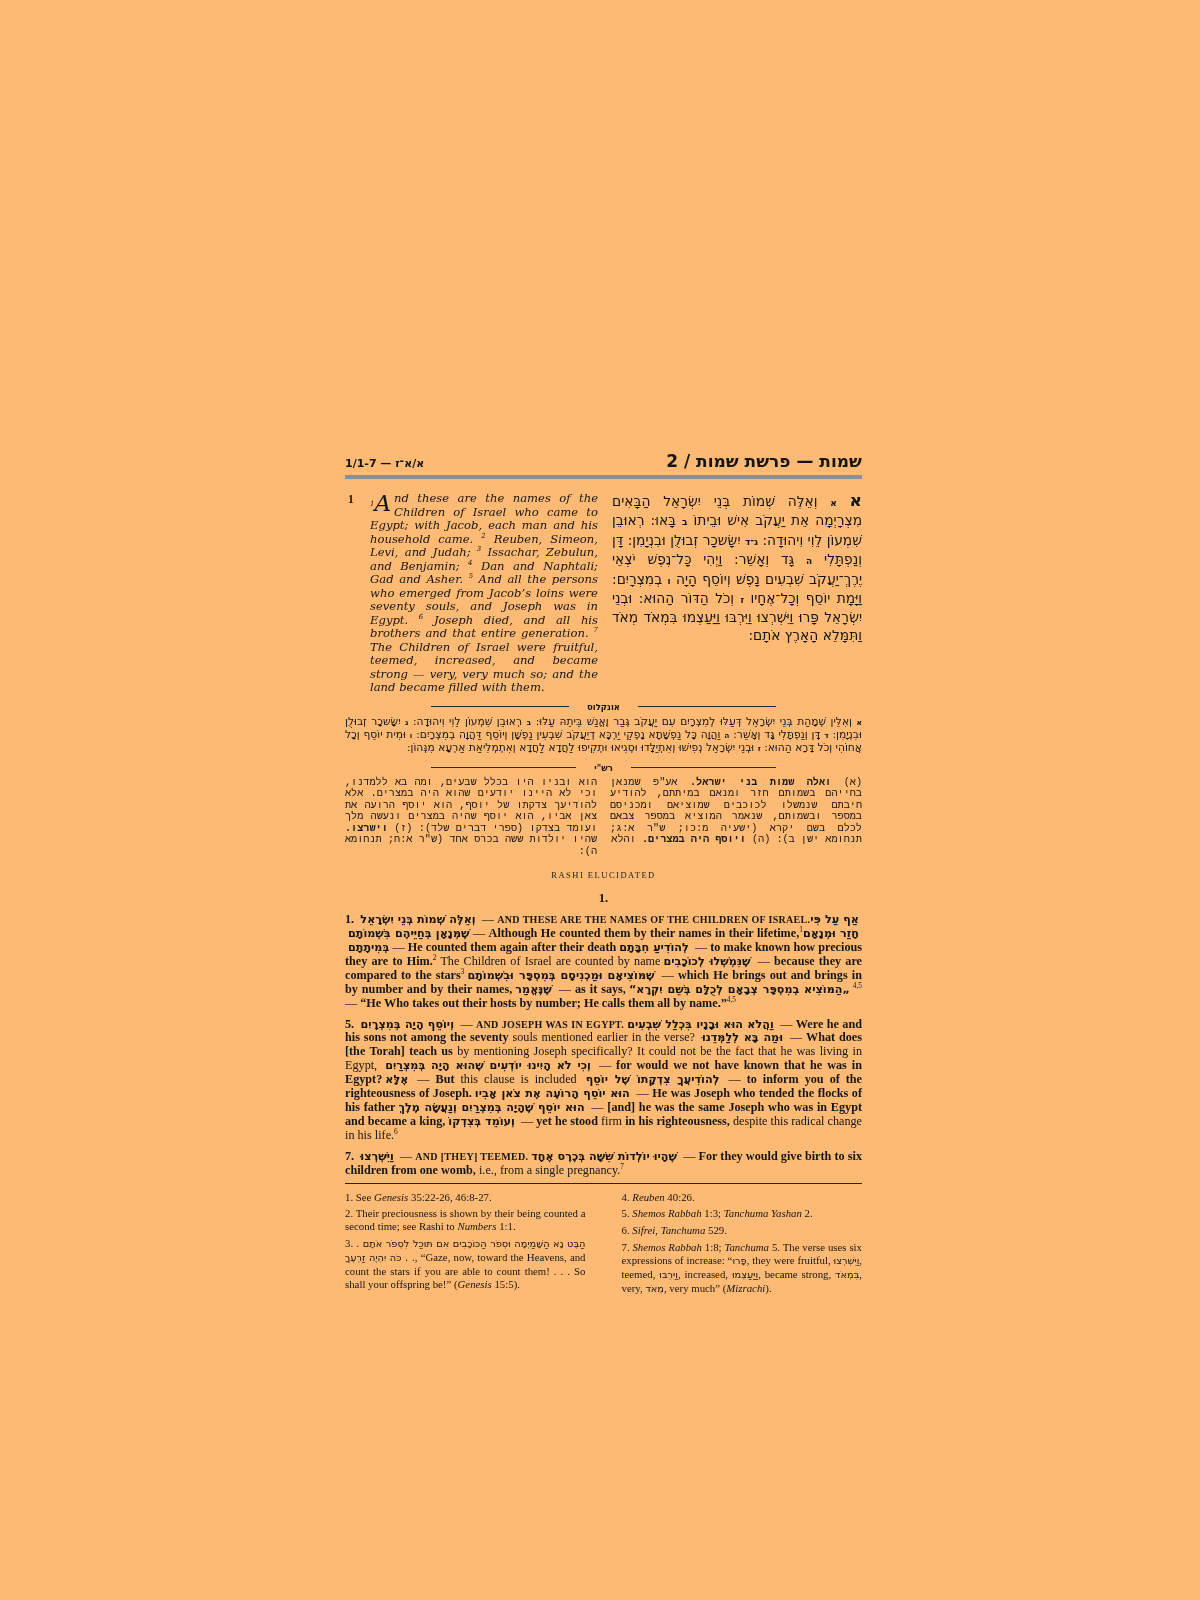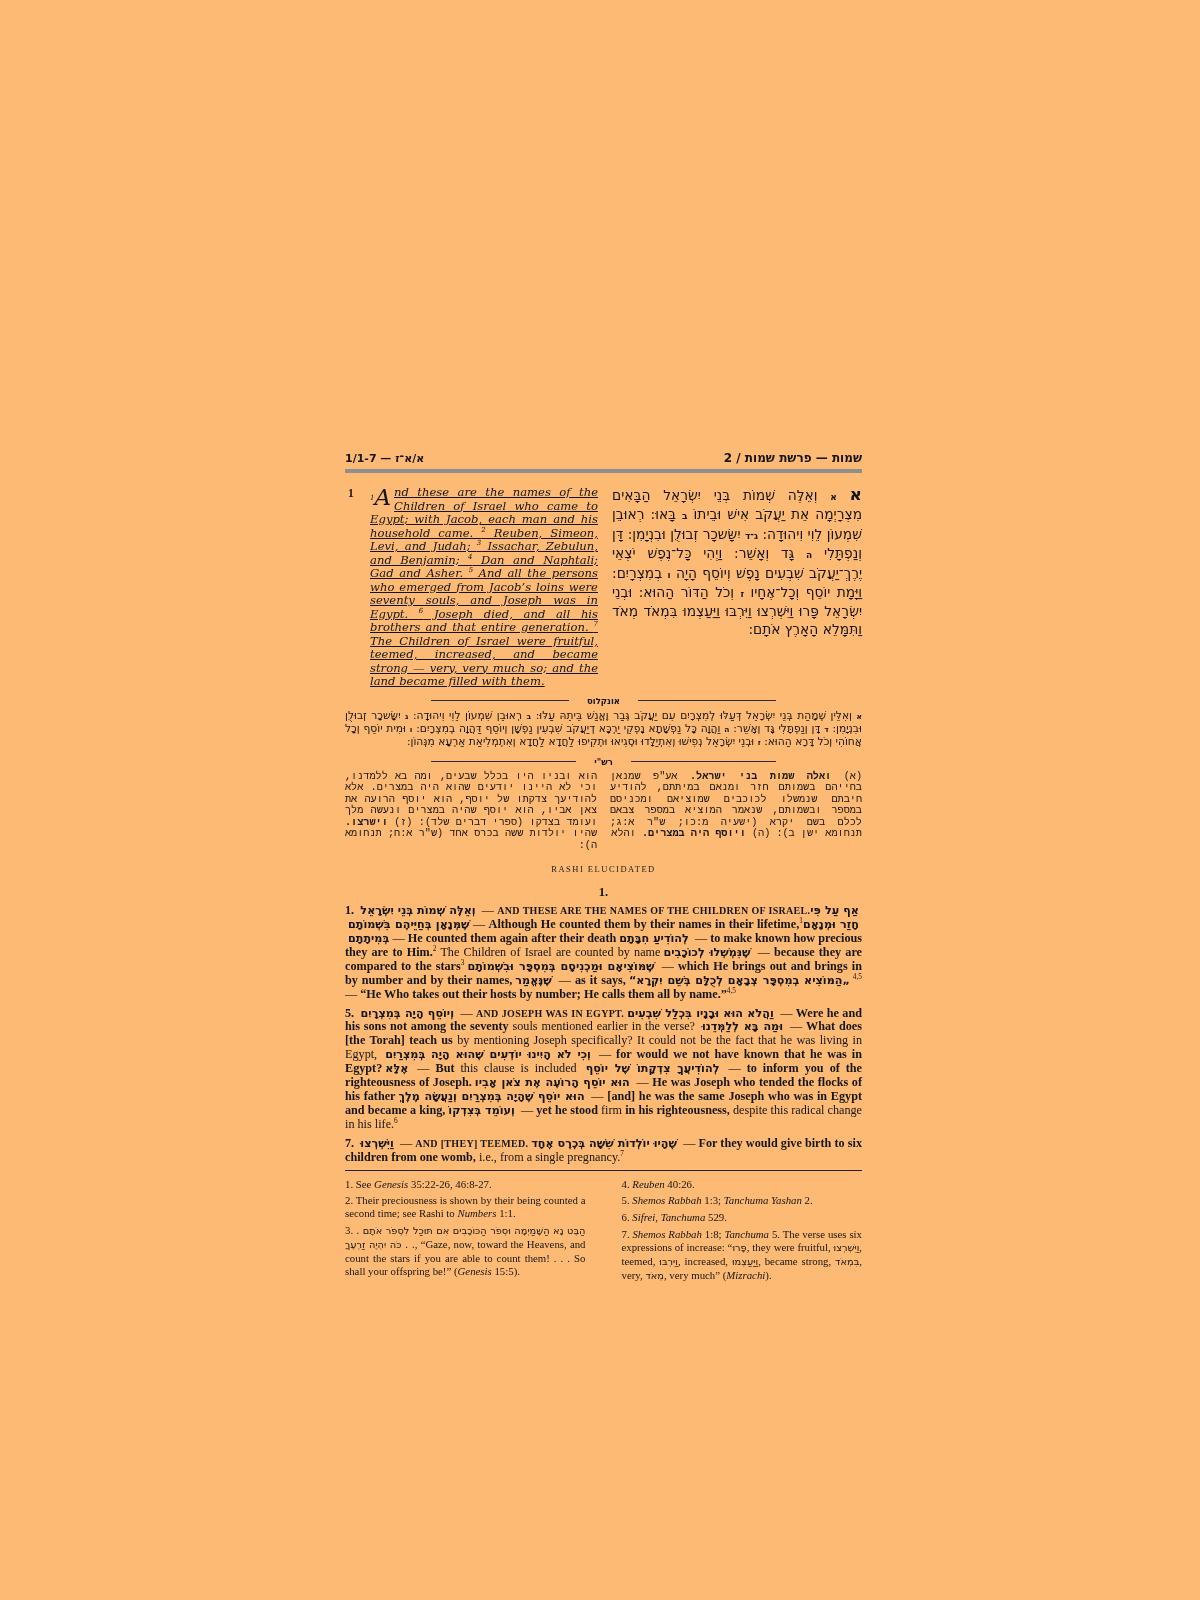--- a/index.html
+++ b/index.html
@@ -3,28 +3,28 @@
 <meta charset="utf-8">
 <style>
   html,body{margin:0;padding:0;background:#fff;}
   .canvas{position:relative;width:1200px;height:1600px;background:#fdba74;overflow:hidden;
           font-family:"Liberation Serif",serif;color:#151515;}
   .page{position:absolute;left:345px;top:451px;width:517px;}
 
   
   .hdr{display:flex;justify-content:space-between;align-items:baseline;font-weight:bold;font-size:12px;}
   .hdr-left{font-family:"DejaVu Sans",sans-serif;font-size:11px;}
-  .hdr-right{direction:rtl;font-family:"DejaVu Sans",sans-serif;font-size:12px;}
+  .hdr-right{direction:rtl;font-family:"DejaVu Sans",sans-serif;font-size:17px;}
   .rule-thick{height:4px;background:#8e8e8e;margin-top:4px;}
 
   
   .verses{display:flex;justify-content:space-between;margin-top:13px;}
   .eng-col{width:253px;position:relative;padding-left:25px;box-sizing:border-box;}
   .eng-num{position:absolute;left:3px;top:1px;font-weight:bold;font-size:11.5px;}
-  .eng-text{font-family:"DejaVu Serif",serif;font-style:italic;font-size:11.6px;line-height:13.5px;text-align:justify;text-decoration:underline;}
+  .eng-text{font-family:"DejaVu Serif",serif;font-style:italic;font-size:11.6px;line-height:13.5px;text-align:justify;}
   .dc-wrap{float:left;margin:1px 3px 0 0;}
   .dropcap{font-size:23px;line-height:20px;font-style:italic;}
   .seg-sup{font-size:0.6em;vertical-align:super;line-height:0;}
   .heb-col{width:250px;direction:rtl;font-family:"DejaVu Sans",sans-serif;font-size:13.8px;line-height:17.4px;text-align:justify;}
   .ch-letter{font-weight:bold;font-size:17px;}
   .heb-col .v-letter{font-weight:bold;font-size:9px;}
 
   
   .div-partial{width:345px;margin:7px auto 0;display:flex;align-items:center;gap:18px;}
   .div-full{display:flex;align-items:center;gap:6px;margin-top:6px;flex-direction:column;}
@@ -36,21 +36,21 @@
   .onk{margin-top:4px;direction:rtl;font-family:"DejaVu Sans",sans-serif;font-size:10.7px;line-height:12.4px;text-align:justify;}
   .onk .v-letter{font-weight:bold;font-size:7.5px;}
 
   
   .rashi-cols{display:flex;justify-content:space-between;direction:rtl;margin-top:4px;}
   .rashi-col{width:252px;font-family:Liberation Mono, monospace;font-size:10.2px;line-height:11.5px;text-align:justify;}
   .seg-rb{font-weight:bold;}
 
   
   .section-num{text-align:center;font-weight:bold;font-size:12.5px;margin:4px 0 4px;}
-  .eluc-p{margin:0 0 5px;font-size:12.2px;line-height:13.9px;text-align:justify;}
+  .eluc-p{margin:7px 0 5px;font-size:12.2px;line-height:13.9px;text-align:justify;}
   .seg-b{font-weight:bold;}
   .seg-sc{font-weight:bold;font-size:10px;letter-spacing:0.3px;}
   .seg-num{font-weight:bold;}
   .seg-h{font-family:"DejaVu Sans",sans-serif;font-weight:bold;font-size:11.2px;margin:0 3px;}
 
   
   .fn-rule{border-top:1.5px solid #222;margin-top:3px;}
   .footnotes{display:flex;gap:36px;padding-top:7px;justify-content:flex-end;}
   .fn-col{flex:1;font-size:10.8px;line-height:12.9px;}
   .fn-col p{margin:0 0 4px;text-align:justify;}

